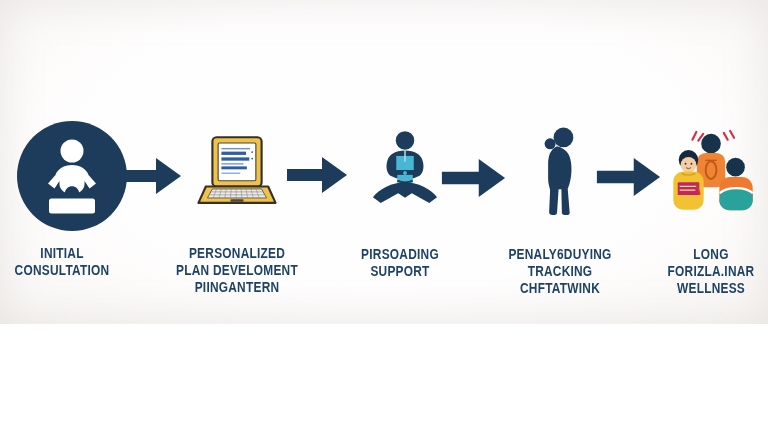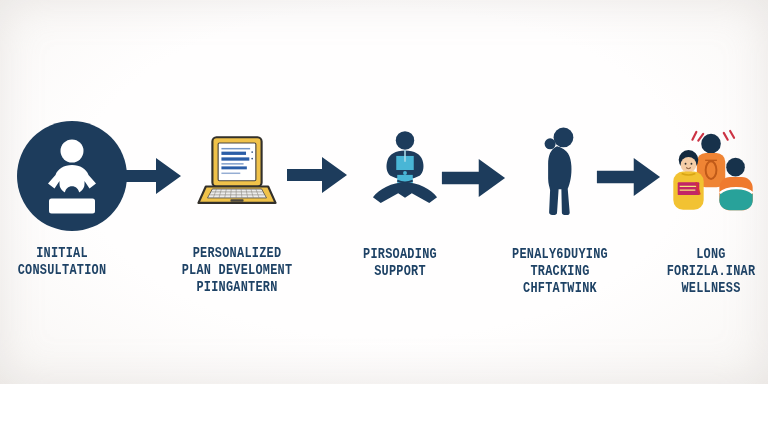--- a/index.html
+++ b/index.html
@@ -1,20 +1,20 @@
 <!DOCTYPE html>
 <html style="--navy: #1d3c5c; --text-navy: #1e4265; --laptop-yellow: #f0c24a; --laptop-outline: #33302a; --screen-line-blue: #2b5ea7; --torso-cyan: #49b6d6; --shirt-orange: #ef8434; --back-orange: #ef7a2e; --sweater-yellow: #f2c232; --graphic-pink: #c22566; --trim-teal: #28a29a; --accent-red: #cc3344; --skin: #f5cda6; --background: #fdfdfc;"><head>
 <meta charset="utf-8">
 <style>
   html,body{margin:0;padding:0;}
   .canvas{
-    position:relative;width:768px;height:384px;overflow:hidden;
+    position:relative;width:768px;height:324px;overflow:hidden;
     background:radial-gradient(ellipse at 50% 45%, #fffefe 55%, #f8f6f4 100%);
     box-shadow:inset 0 0 45px rgba(175,165,160,.22);
-    font-family:Liberation Mono, monospace;
+    font-family:Liberation Sans, sans-serif;
   }
   .abs{position:absolute;}
   .icon-wrap svg{display:block;width:100%;height:100%;}
   .step-label{
     position:absolute;text-align:center;color:var(--text-navy,#1e4265);
     font-weight:700;font-size:14.5px;line-height:17px;letter-spacing:.3px;
     transform:scaleX(.82);transform-origin:50% 0;white-space:nowrap;
   }
   
   .icon-1{left:17px;top:121px;width:110px;height:110px;}

